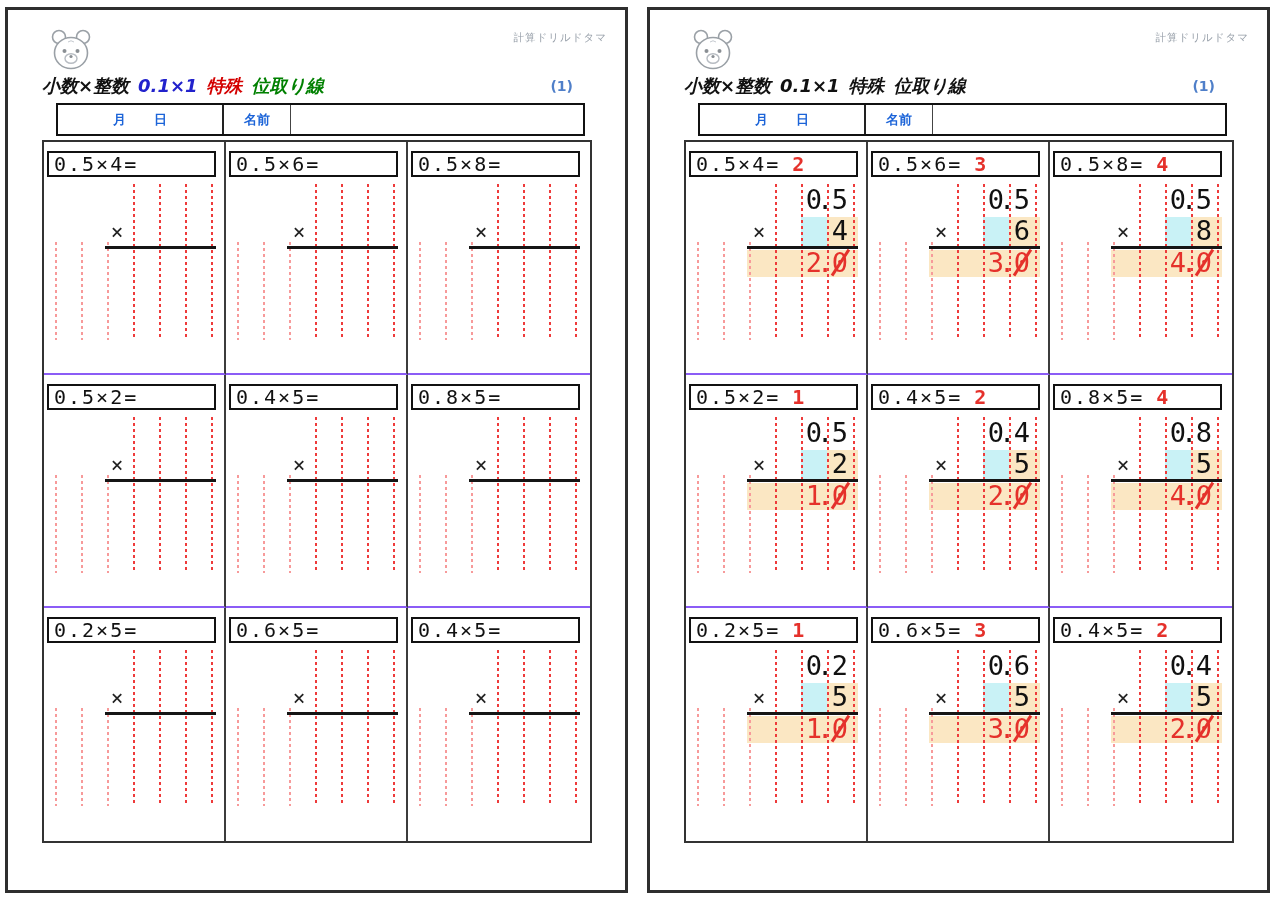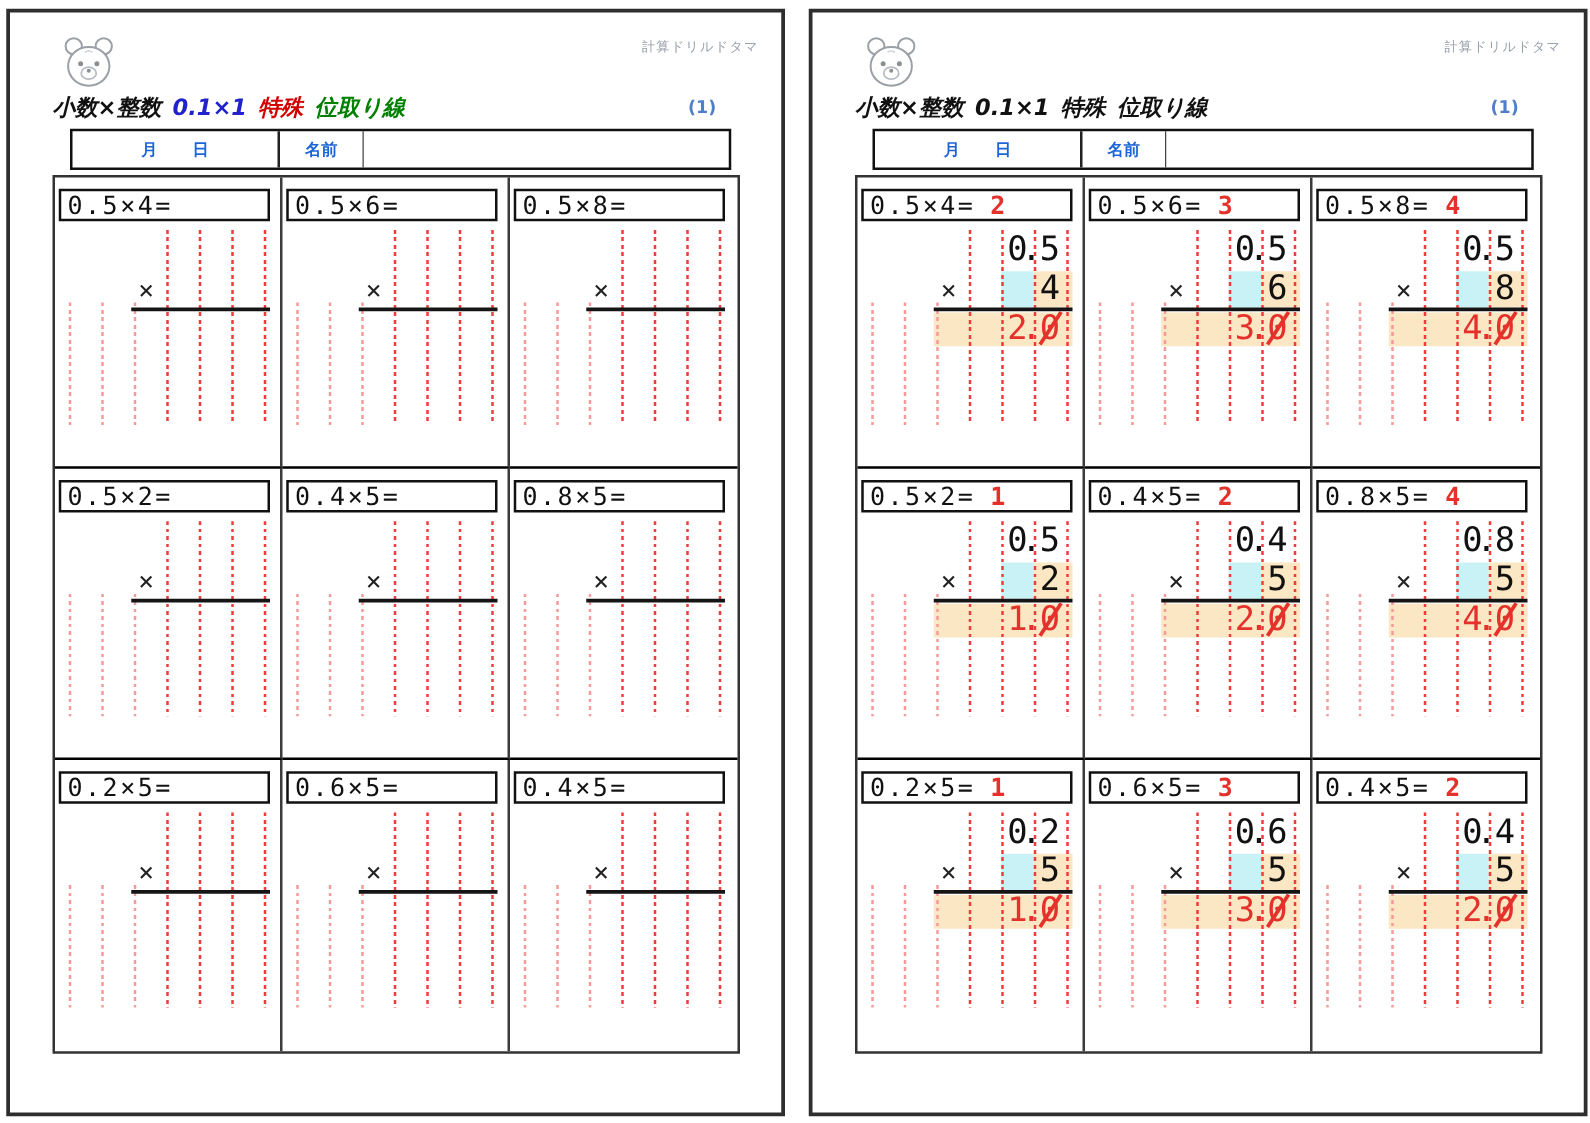--- a/index.html
+++ b/index.html
@@ -20,21 +20,21 @@
            font-size:13px;font-weight:bold;color:var(--blue);}
   .nt-date{left:0;width:164px;border-right:2px solid #222;}
   .nt-date .gap{display:inline-block;width:28px;}
   .nt-name{left:166px;width:66px;border-right:1.5px solid #444;}
   .nt-entry{left:233.5px;right:0;}
 
   .grid{position:absolute;left:34px;top:130px;width:546px;height:699px;border:2px solid #333;
         display:grid;grid-template-columns:repeat(3,182px);grid-template-rows:repeat(3,233px);}
   .cell{position:relative;box-sizing:border-box;}
   .cell.cb{border-right:2px solid #3c3c3c;}
-  .cell.rb{border-bottom:2px solid #000000;}
+  .cell.rb{border-bottom:2px solid #8b5cf6;}
 
   .pbox{position:absolute;left:3px;top:9px;width:160px;height:22px;border:2px solid #111;background:#fff;
         display:flex;align-items:center;padding-left:5px;z-index:4;}
   .expr{font-family:"DejaVu Sans Mono","Liberation Mono",monospace;font-size:20px;letter-spacing:2px;color:#111;}
   .ans{font-family:"DejaVu Sans Mono","Liberation Mono",monospace;font-size:20px;margin-left:12px;color:var(--red-ans);font-weight:bold;}
 
   .vline{position:absolute;width:2px;z-index:2;}
   .vfull{top:42px;height:156px;background:repeating-linear-gradient(to bottom,var(--guide) 0 3px,transparent 3px 6px);}
   .vshort{top:100px;height:98px;background:repeating-linear-gradient(to bottom,var(--guide-light) 0 3px,transparent 3px 6px);}
   .v0{left:11px;} .v1{left:37px;} .v2{left:63px;} .v3{left:89px;} .v4{left:115px;} .v5{left:141px;} .v6{left:167px;}

